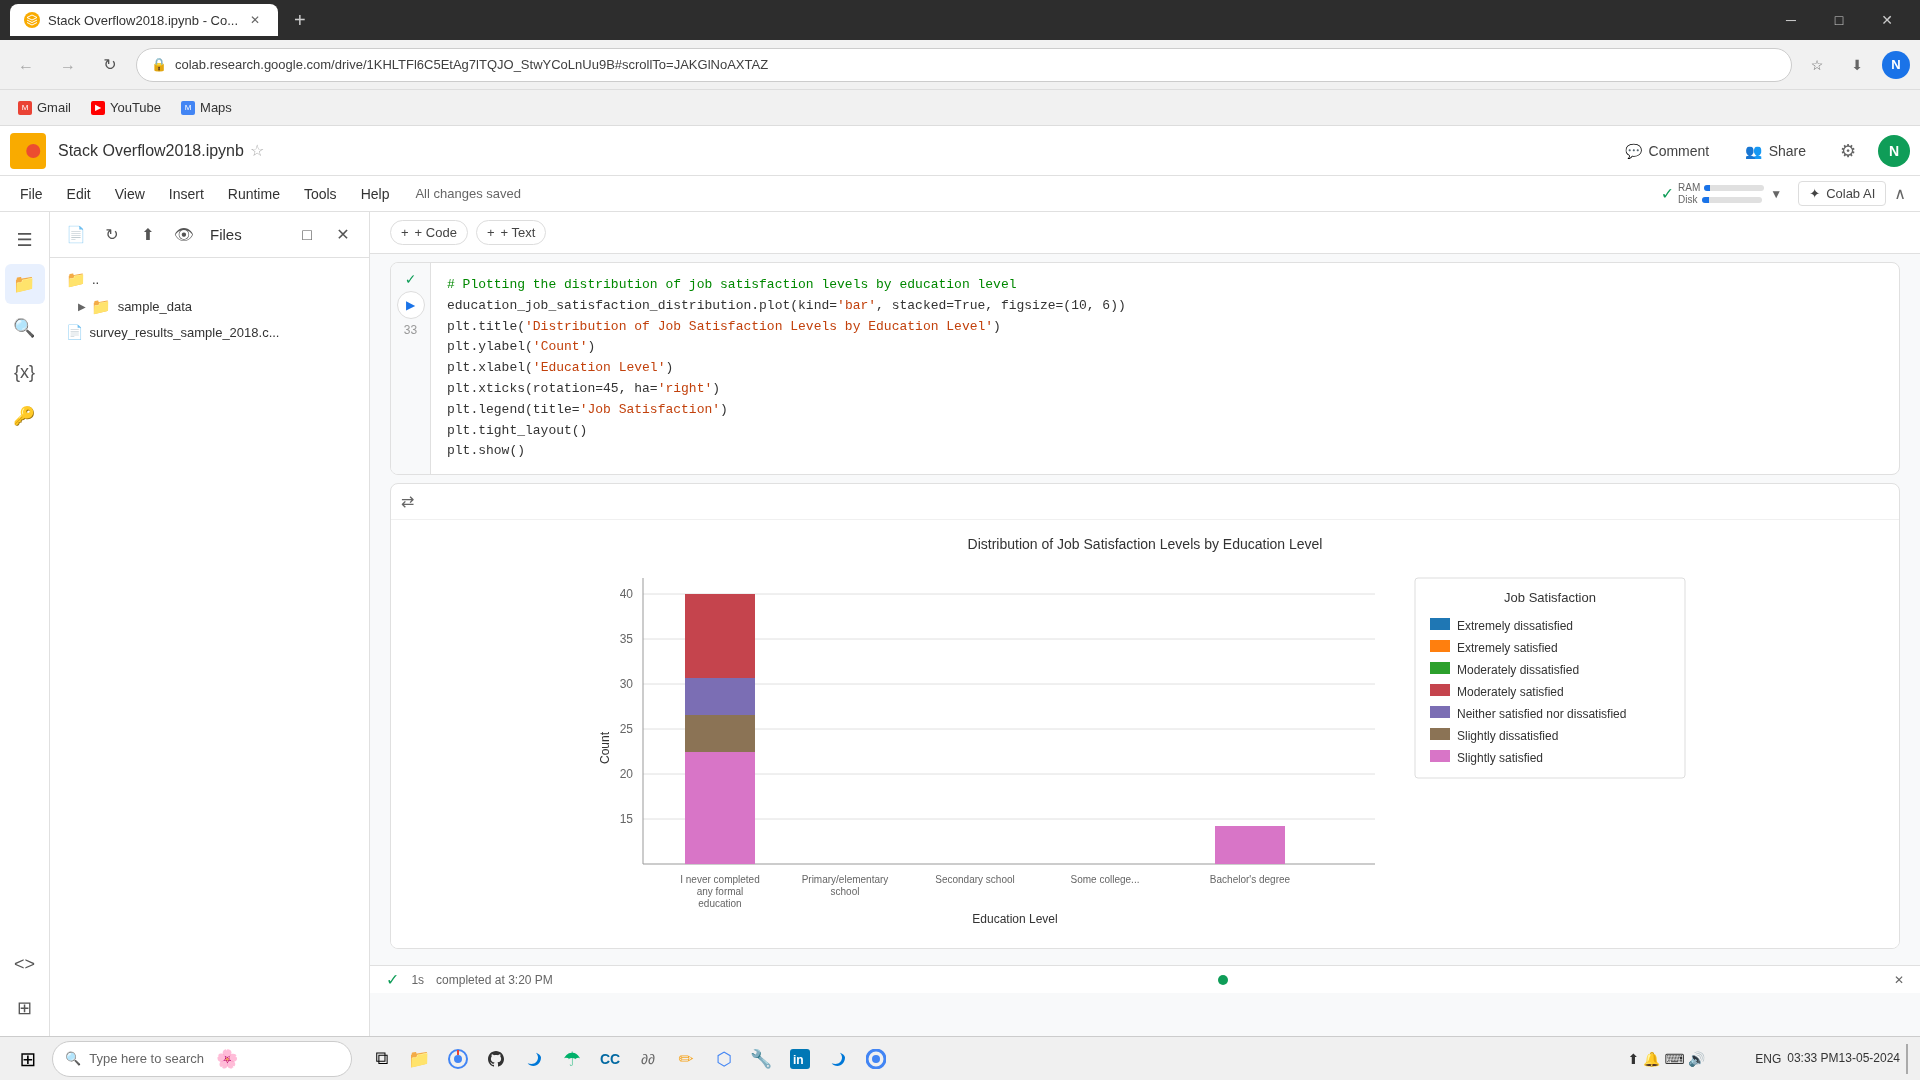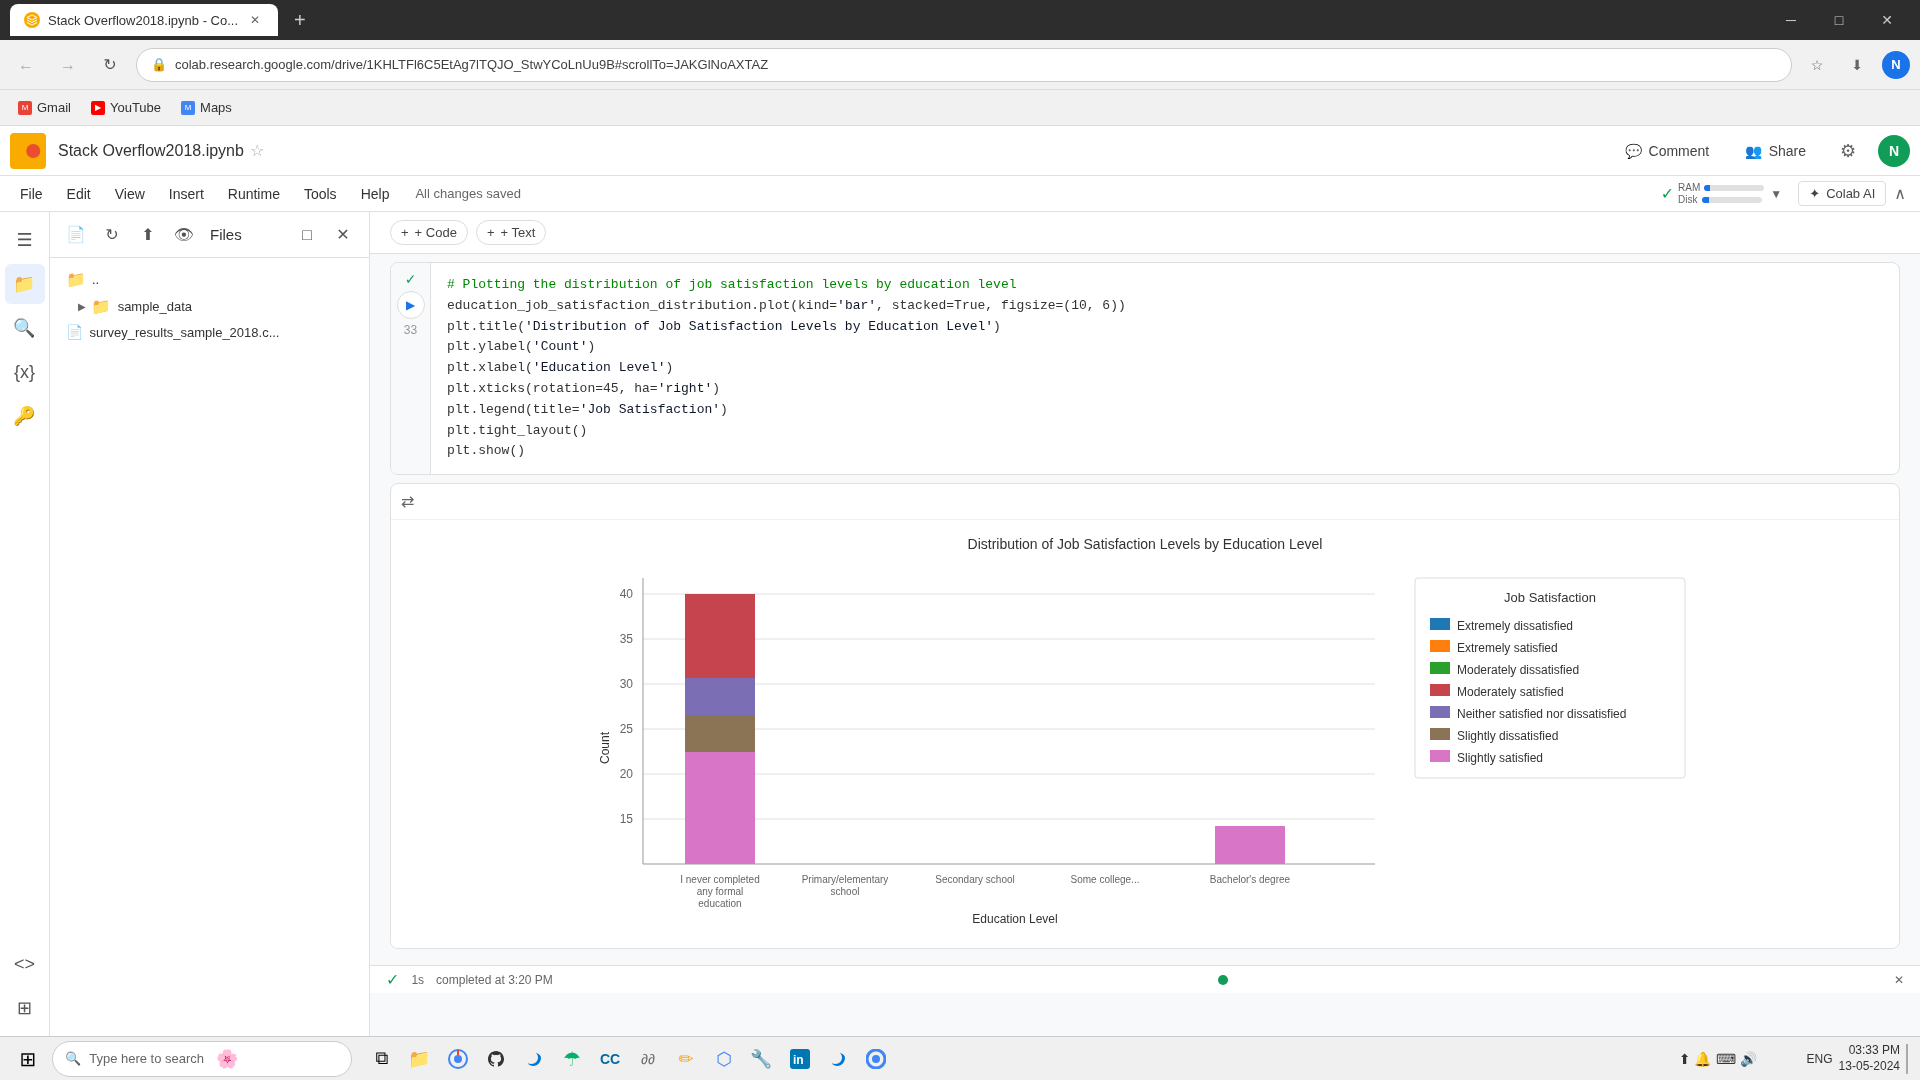--- a/index.html
+++ b/index.html
@@ -381,21 +381,21 @@
     .check-icon-small { color: #0f9d58; font-size: 14px; }
 
     .cell-content {
       flex: 1;
       padding: 12px 16px;
       font-family: 'Courier New', monospace;
       font-size: 13px;
       line-height: 1.6;
     }
     .code-comment { color: #080; }
-    .code-string { color: #0f172a; }
+    .code-string { color: #c2410c; }
     .code-default { color: #333; }
 
     
     .output-area {
       margin: 0 20px 16px 20px;
       background: #fff;
       border: 1px solid #e0e0e0;
       border-radius: 8px;
       overflow: hidden;
     }
@@ -491,21 +491,21 @@
       align-items: center;
       gap: 6px;
       font-size: 12px;
       color: #333;
     }
     .system-icons {
       display: flex; gap: 4px; align-items: center;
     }
     .sys-icon { font-size: 14px; cursor: pointer; }
     .time-display {
-      display: flex; flex-direction: column; align-items: flex-end;
+      display: flex; flex-direction: row; align-items: flex-end;
       font-size: 12px; line-height: 1.3;
     }
   </style>
 </head>
 <body>
 
 <div class="browser-titlebar">
   <div class="browser-tab">
     <div class="tab-favicon">
       <svg width="12" height="12" viewBox="0 0 24 24">

